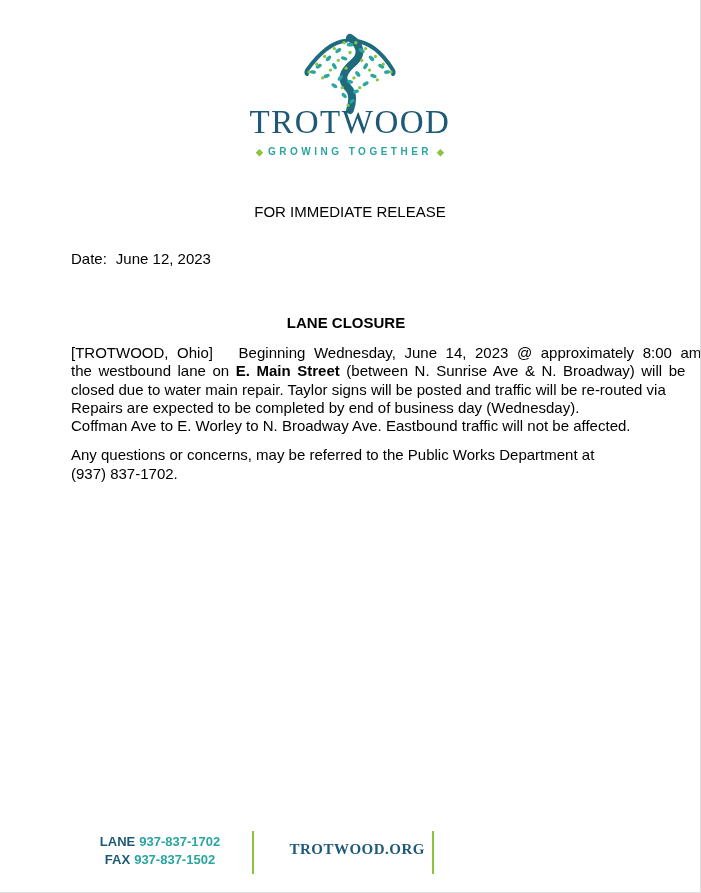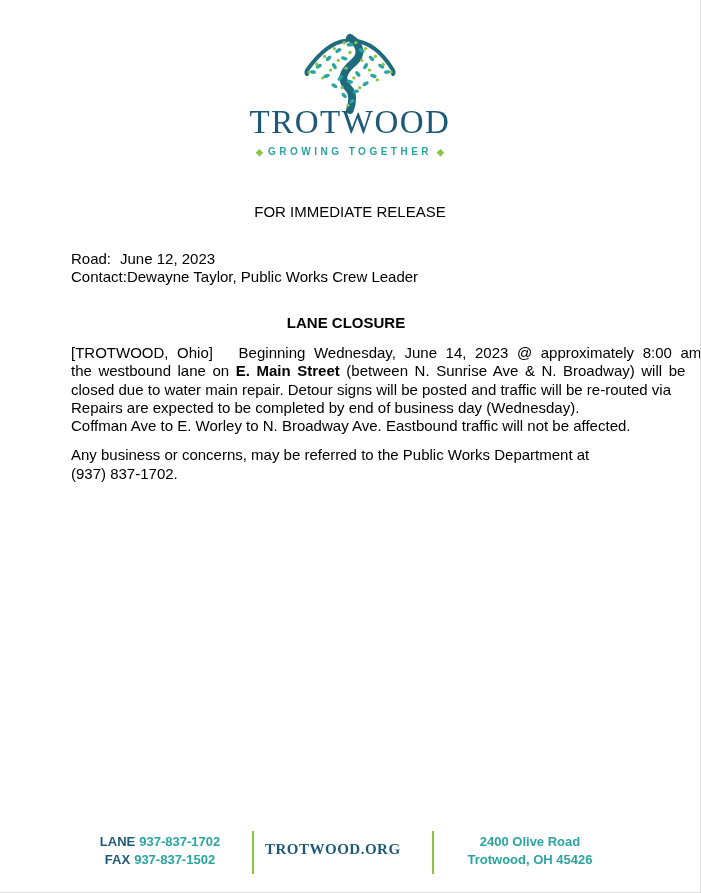--- a/index.html
+++ b/index.html
@@ -47,21 +47,21 @@
   .ws-med{word-spacing:2.4px;}
   .para-gap{margin-top:11px;}
   
   .footer{position:absolute;left:0;right:0;top:830px;height:50px;}
   .f-left{
     position:absolute;left:55px;top:3px;width:210px;text-align:center;
     font-size:13px;line-height:18px;font-weight:bold;color:var(--navy);
   }
   .f-left .val{color:var(--teal);margin-left:4px;}
   .f-center{
-    position:absolute;left:265px;top:11px;width:160px;text-align:left;
+    position:absolute;left:265px;top:11px;width:160px;text-align:right;
     font-family:"Liberation Serif",serif;font-weight:bold;font-size:15px;
     letter-spacing:0.5px;color:var(--navy);
   }
   .f-right{
     position:absolute;left:430px;top:3px;width:200px;text-align:center;
     font-size:13px;line-height:18px;font-weight:bold;color:var(--teal);
   }
   .f-divider{position:absolute;top:1px;width:2px;height:43px;background:var(--green);}
   .f-divider.d1{left:252px;}
   .f-divider.d2{left:432px;}
@@ -125,43 +125,38 @@
         <circle class="leaf-green" cx="60" cy="74" r="1.6"></circle>
       </g>
     </svg>
   </div>
   <div class="wordmark">TROTWOOD</div>
   <div class="tagline"><span class="diamond">◆</span><span>GROWING TOGETHER</span><span class="diamond">◆</span></div>
 
   <div class="release">FOR IMMEDIATE RELEASE</div>
 
   <div class="meta">
-    <div class="line"><span>Road:</span><span class="date-val">June 12, 2023</span></div>
-    <div class="line"><span>Contact:</span><span>Dewayne Taylor, Public Works Crew Leader</span></div>
+    <div class="line"><span>Date:</span><span class="date-val">June 12, 2023</span></div>
   </div>
 
   <div class="headline">LANE CLOSURE</div>
 
   <div class="body-text">
     <div class="line ws-wide">[TROTWOOD, Ohio]&nbsp;&nbsp; Beginning Wednesday, June 14, 2023 @ approximately 8:00 am,</div>
     <div class="line ws-med"><span>the westbound lane on </span><strong>E. Main Street</strong><span> (between N. Sunrise Ave &amp; N. Broadway) will be</span></div>
-    <div class="line">closed due to water main repair. Detour signs will be posted and traffic will be re-routed via</div>
+    <div class="line">closed due to water main repair. Taylor signs will be posted and traffic will be re-routed via</div>
     <div class="line">Repairs are expected to be completed by end of business day (Wednesday).</div>
     <div class="line">Coffman Ave to E. Worley to N. Broadway Ave. Eastbound traffic will not be affected.</div>
-    <div class="line para-gap">Any business or concerns, may be referred to the Public Works Department at</div>
+    <div class="line para-gap">Any questions or concerns, may be referred to the Public Works Department at</div>
     <div class="line">(937) 837-1702.</div>
   </div>
 
   <div class="footer">
     <div class="f-left">
       <div><span>LANE</span><span class="val">937-837-1702</span></div>
       <div><span>FAX</span><span class="val">937-837-1502</span></div>
     </div>
     <div class="f-divider d1"></div>
     <div class="f-center">TROTWOOD.ORG</div>
     <div class="f-divider d2"></div>
-    <div class="f-right">
-      <div>2400 Olive Road</div>
-      <div>Trotwood, OH 45426</div>
-    </div>
   </div>
 
 </div>
 
 </body></html>

